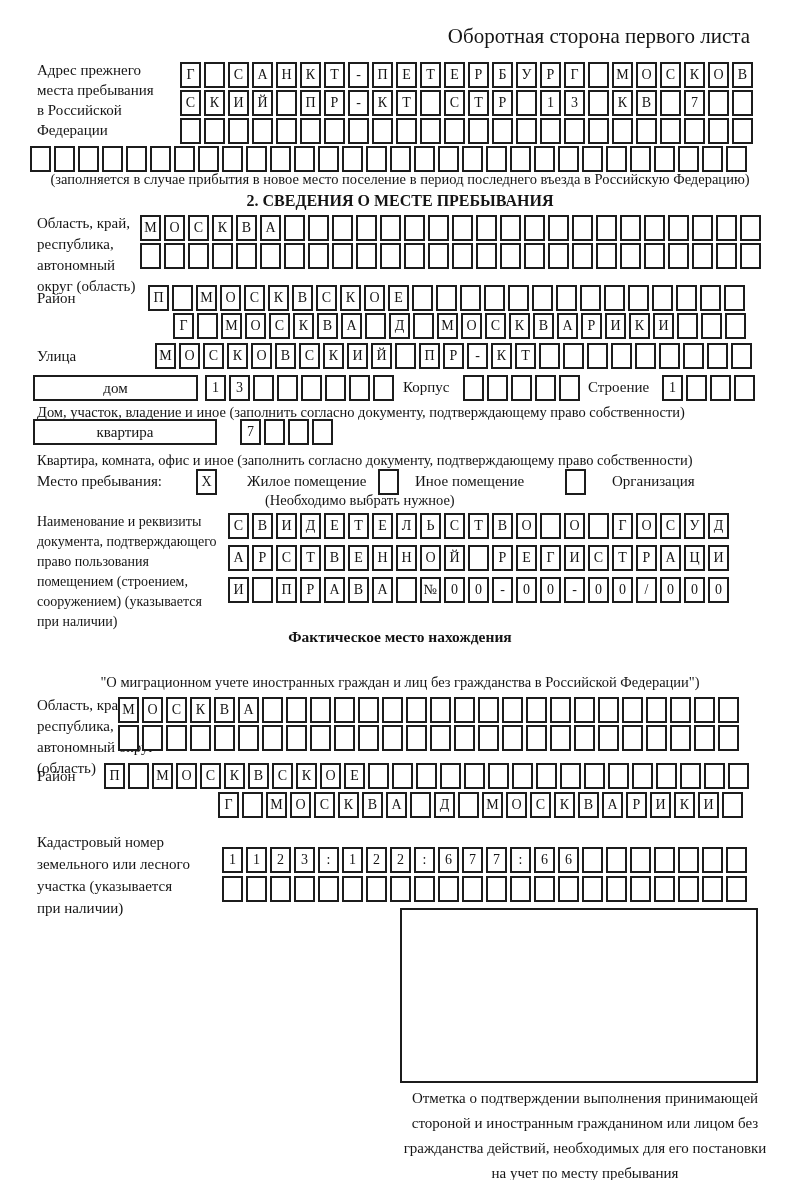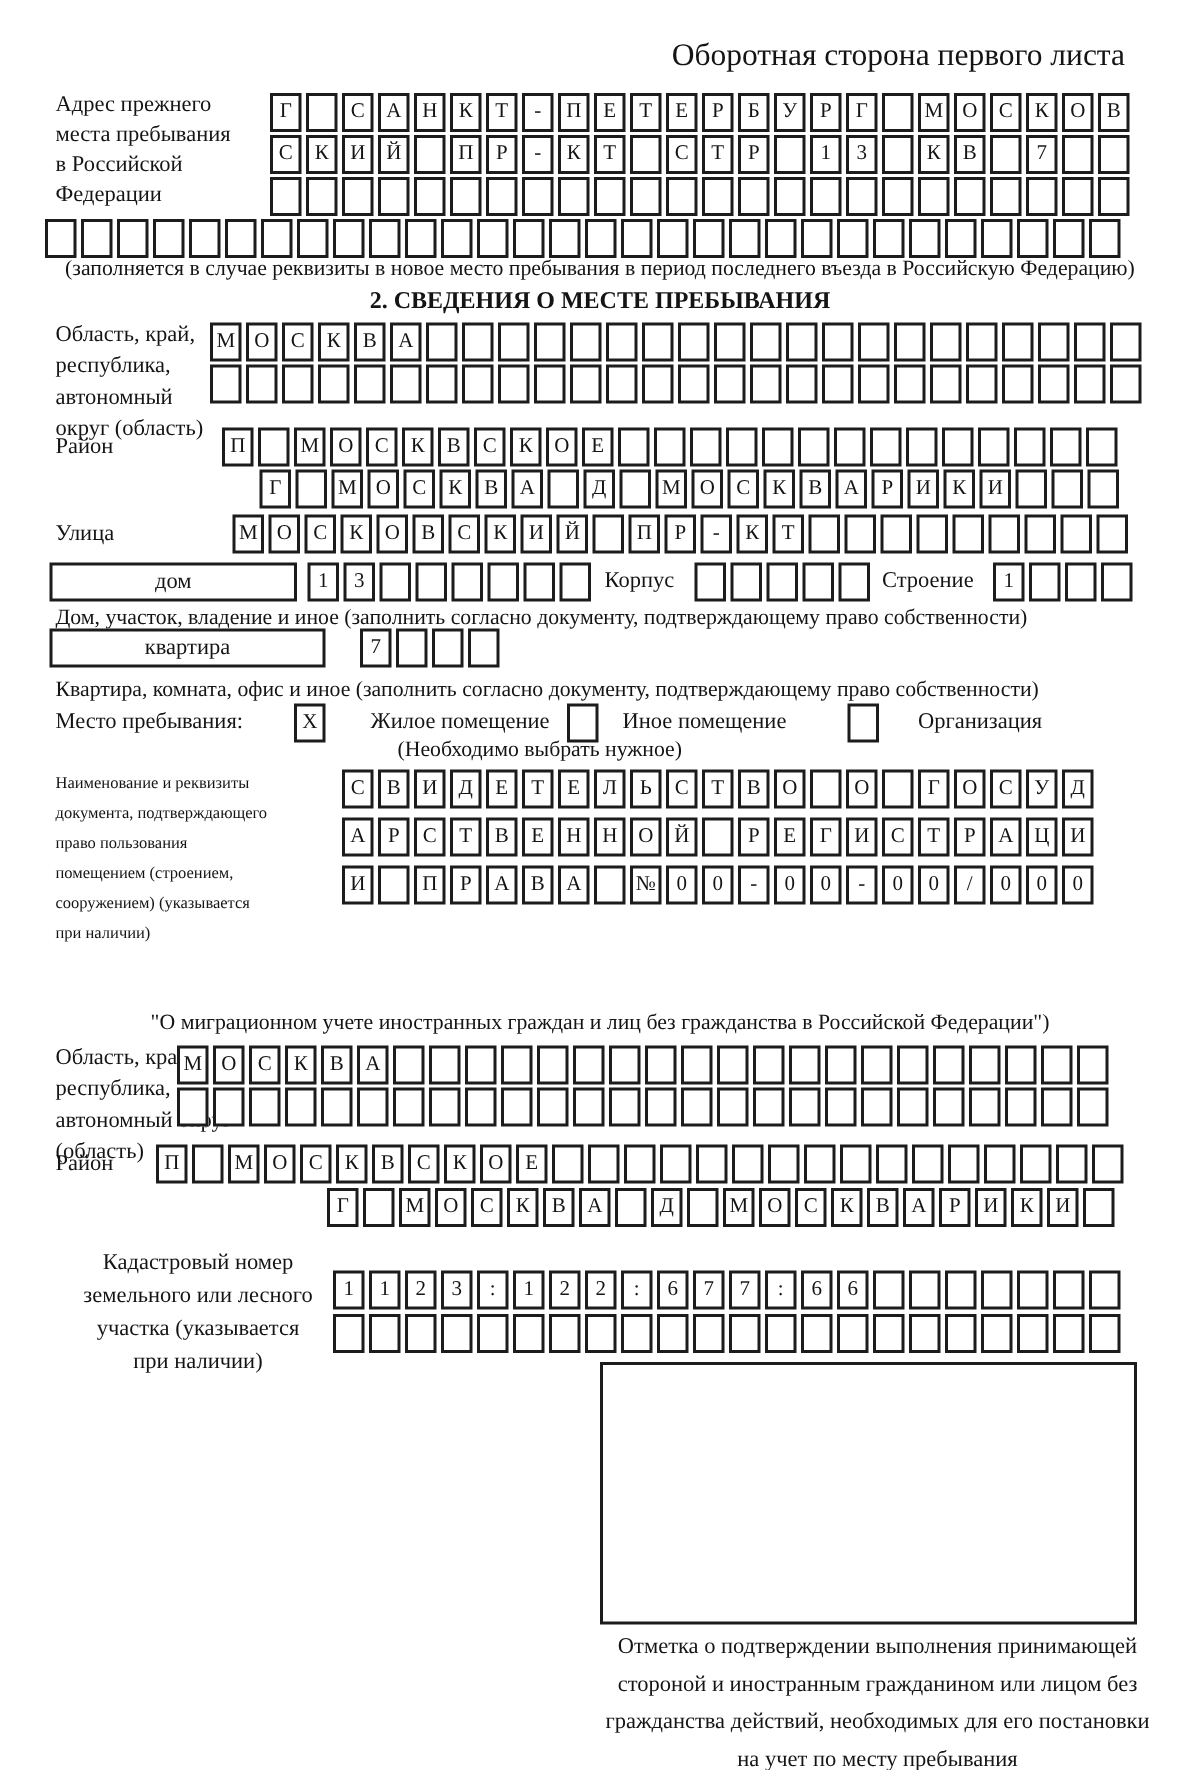--- a/index.html
+++ b/index.html
@@ -3,22 +3,22 @@
 <meta charset="utf-8">
 <style>
   html,body{margin:0;padding:0;background:#fff;}
   .page{
     position:relative;width:800px;height:1180px;background:#ffffff;
     font-family:"Liberation Serif","DejaVu Serif",serif;color:#141414;
     overflow:hidden;
   }
   .abs{position:absolute;}
   .lbl{font-size:15px;line-height:21px;white-space:pre-line;}
-  .lbl.tight{line-height:20px;font-size:11px;}
-  .lbl.lh22{line-height:22px;text-align:center;}
+  .lbl.tight{line-height:20px;font-size:14px;}
+  .lbl.lh22{line-height:22px;}
   .cells{position:absolute;display:flex;gap:3px;}
   .cell{
     box-sizing:border-box;display:inline-block;flex:0 0 21px;width:21px;height:26px;
     border:2px solid #1c1c1c;background:#fff;text-align:center;
     font-size:14px;line-height:22px;overflow:hidden;
   }
   .bigfield{
     box-sizing:border-box;position:absolute;height:26px;border:2px solid #1c1c1c;
     text-align:center;font-size:15px;line-height:22px;background:#fff;
   }
@@ -144,21 +144,21 @@
       <span class="cell"></span>
       <span class="cell"></span>
       <span class="cell"></span>
       <span class="cell"></span>
       <span class="cell"></span>
       <span class="cell"></span>
       <span class="cell"></span>
       <span class="cell"></span>
       <span class="cell"></span>
     </div>
-  <div class="abs center note" style="top:171px;">(заполняется в случае реквизиты в новое место пребывания в период последнего въезда в Российскую Федерацию)</div>
+  <div class="abs center note" style="top:171px;">(заполняется в случае прибытия в новое место поселение в период последнего въезда в Российскую Федерацию)</div>
 
   <div class="abs center title" style="top:192px;">2. СВЕДЕНИЯ О МЕСТЕ ПРЕБЫВАНИЯ</div>
 
   <div class="abs lbl" style="left:37px;top:213px;width:130px;">Область, край,
 республика,
 автономный
 округ (область)</div>
   <div class="cells" style="left:140px;top:215px;">
       <span class="cell">М</span>
       <span class="cell">О</span>
@@ -422,20 +422,21 @@
       <span class="cell">0</span>
       <span class="cell">-</span>
       <span class="cell">0</span>
       <span class="cell">0</span>
       <span class="cell">/</span>
       <span class="cell">0</span>
       <span class="cell">0</span>
       <span class="cell">0</span>
     </div>
 
+  <div class="abs center subtitle" style="top:628px;">Фактическое место нахождения</div>
   <div class="abs center note" style="top:674px;">"О миграционном учете иностранных граждан и лиц без гражданства в Российской Федерации")</div>
 
   <div class="abs lbl" style="left:37px;top:695px;width:150px;">Область, край,
 республика,
 автономный округ
 (область)</div>
   <div class="cells" style="left:118px;top:697px;">
       <span class="cell">М</span>
       <span class="cell">О</span>
       <span class="cell">С</span>

